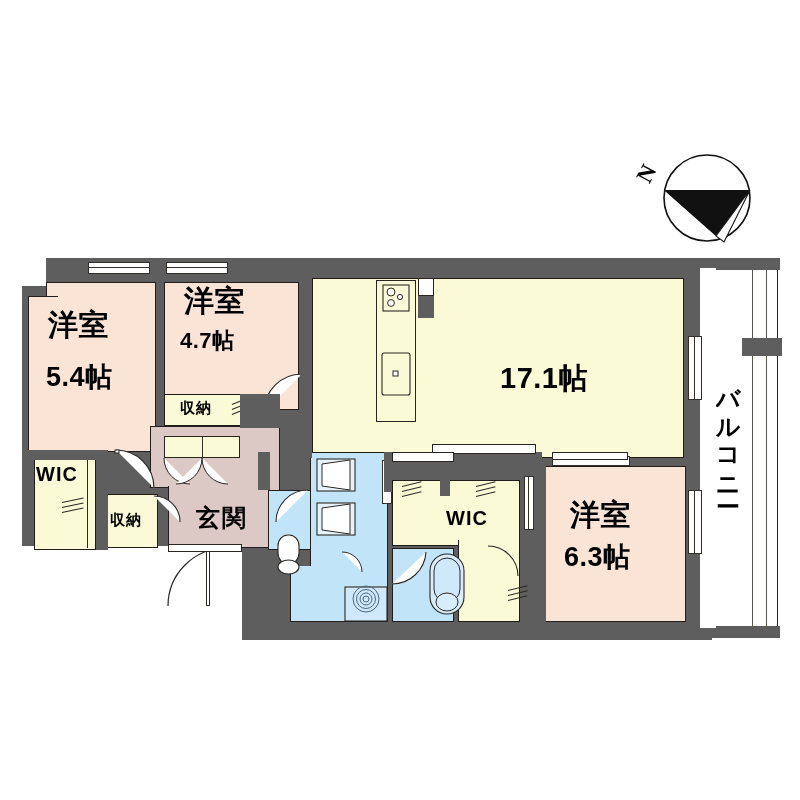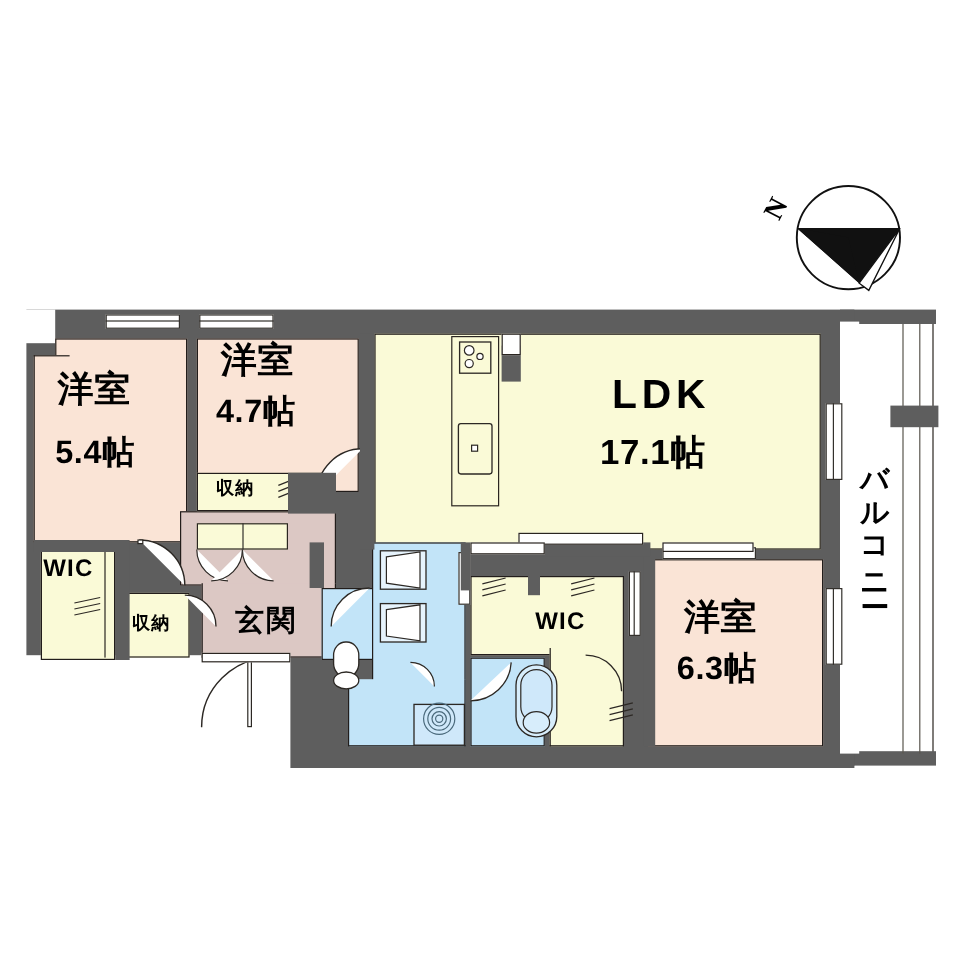--- a/index.html
+++ b/index.html
@@ -56,24 +56,23 @@
   <div class="plain" style="left:700px;top:268px;width:16px;height:360px;background:#fff;"></div>
 
   <div class="room" style="left:46px;top:282px;width:110px;height:170px;background:#fae4d6;"></div>
   <div class="room" style="left:28px;top:296px;width:30px;height:156px;background:#fae4d6;
               border-right:none;"></div>
   <div class="lbl" style="left:48px;top:310px;font-size:30px;">洋室</div>
   <div class="lbl" style="left:46px;top:364px;font-size:27px;">5.4帖</div>
 
   <div class="room" style="left:164px;top:282px;width:135px;height:128px;background:#fae4d6;"></div>
   <div class="lbl" style="left:184px;top:286px;font-size:30px;">洋室</div>
-  <div class="lbl" style="left:180px;top:330px;font-size:27px;">4.7帖</div>
+  <div class="lbl" style="left:180px;top:330px;font-size:22px;">4.7帖</div>
 
   <div class="room" style="left:312px;top:278px;width:372px;height:180px;background:#fafad7;"></div>
-  <div class="lbl" style="left:510px;top:312px;font-size:34px;letter-spacing:4px;">LDK</div>
   <div class="lbl" style="left:500px;top:364px;font-size:29px;">17.1帖</div>
 
   <div class="room" style="left:540px;top:466px;width:146px;height:156px;background:#fae4d6;"></div>
   <div class="lbl" style="left:570px;top:500px;font-size:30px;">洋室</div>
   <div class="lbl" style="left:564px;top:544px;font-size:27px;">6.3帖</div>
 
   <div class="room" style="left:34px;top:458px;width:62px;height:92px;background:#fafad7;"></div>
   <div class="lbl" style="left:36px;top:464px;font-size:20px;letter-spacing:1px;
               font-family:'Liberation Sans',sans-serif;">WIC</div>
   <div class="plain" style="left:87px;top:460px;width:1.2px;height:88px;background:#2c2824;"></div>

